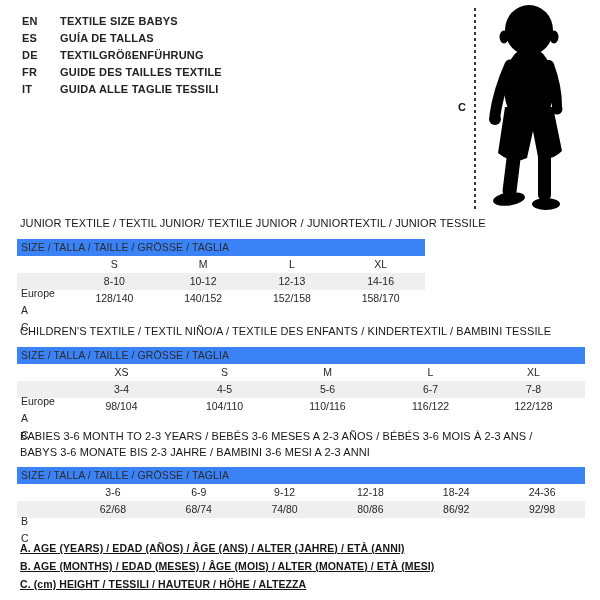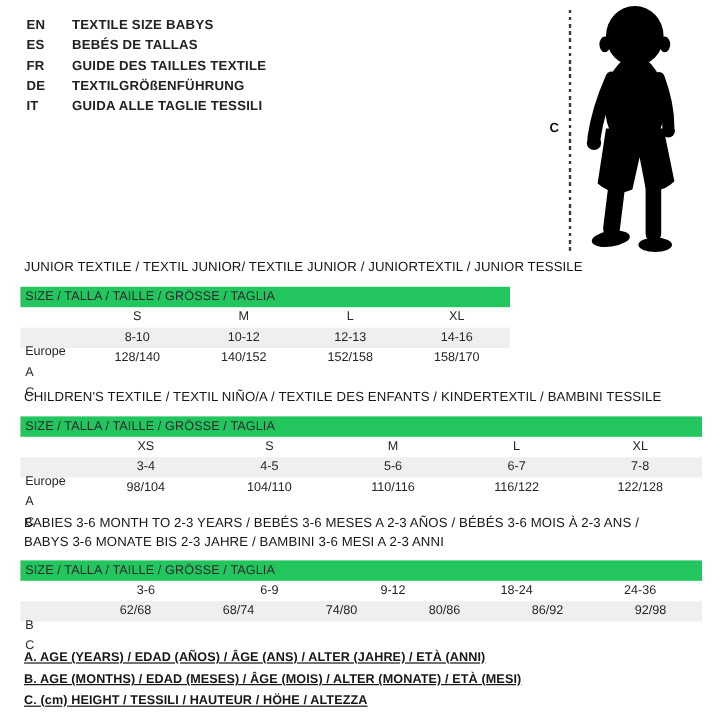--- a/index.html
+++ b/index.html
@@ -32,21 +32,21 @@
   
   .section-title {
     position: absolute; left: 20px;
     font-size: 11px; font-weight: normal; color: #161616;
     line-height: 16px; letter-spacing: .1px; white-space: nowrap;
   }
   .size-table { position: absolute; left: 17px; }
   .t1 { width: 408px; }
   .t2, .t3 { width: 568px; }
   .size-bar {
-    height: 17px; line-height: 17px; background: #22c55e;
+    height: 17px; line-height: 17px; background: #3b82f6;
     font-size: 10.5px; color: #2b2b2b; padding-left: 4px; letter-spacing: .1px;
   }
   .tr { display: flex; height: 17px; line-height: 17px; font-size: 10.5px; color: #262626; }
   .tr.alt { background: #efefef; }
   .td { flex: 1; text-align: center; }
   .td.label { flex: 0 0 53px; text-align: left; padding-left: 4px; margin-top: 29px; }
 
   
   .footnotes { position: absolute; left: 20px; top: 539px; }
   .footnote {
@@ -57,29 +57,29 @@
 </head>
 <body>
 
 <div class="lang-header">
   <div class="lang-row">
     <span class="lang-code">EN</span>
     <span class="lang-label">TEXTILE SIZE BABYS</span>
   </div>
   <div class="lang-row">
     <span class="lang-code">ES</span>
-    <span class="lang-label">BEBÉS DE TALLAS</span>
+    <span class="lang-label">GUÍA DE TALLAS</span>
+  </div>
+  <div class="lang-row">
+    <span class="lang-code">DE</span>
+    <span class="lang-label">TEXTILGRÖßENFÜHRUNG</span>
   </div>
   <div class="lang-row">
     <span class="lang-code">FR</span>
     <span class="lang-label">GUIDE DES TAILLES TEXTILE</span>
-  </div>
-  <div class="lang-row">
-    <span class="lang-code">DE</span>
-    <span class="lang-label">TEXTILGRÖßENFÜHRUNG</span>
   </div>
   <div class="lang-row">
     <span class="lang-code">IT</span>
     <span class="lang-label">GUIDA ALLE TAGLIE TESSILI</span>
   </div>
 </div>
 
 <div class="measure-line"></div>
 <div class="measure-label">C</div>
 <svg class="baby-figure" width="96" height="208" viewBox="0 0 96 208" aria-hidden="true">
@@ -165,20 +165,21 @@
 
 <div class="section-title" style="top:428px">BABIES 3-6 MONTH TO 2-3 YEARS / BEBÉS 3-6 MESES A 2-3 AÑOS / BÉBÉS 3-6 MOIS À 2-3 ANS /</div>
 <div class="section-title" style="top:444px">BABYS 3-6 MONATE BIS 2-3 JAHRE / BAMBINI 3-6 MESI A 2-3 ANNI</div>
 <div class="size-table t3" style="top:467px">
   <div class="size-bar">SIZE / TALLA / TAILLE / GRÖSSE / TAGLIA</div>
   <div class="tr">
     <div class="td label">B</div>
     <div class="td">3-6</div>
     <div class="td">6-9</div>
     <div class="td">9-12</div>
+    <div class="td">12-18</div>
     <div class="td">18-24</div>
     <div class="td">24-36</div>
   </div>
   <div class="tr alt">
     <div class="td label">C</div>
     <div class="td">62/68</div>
     <div class="td">68/74</div>
     <div class="td">74/80</div>
     <div class="td">80/86</div>
     <div class="td">86/92</div>

